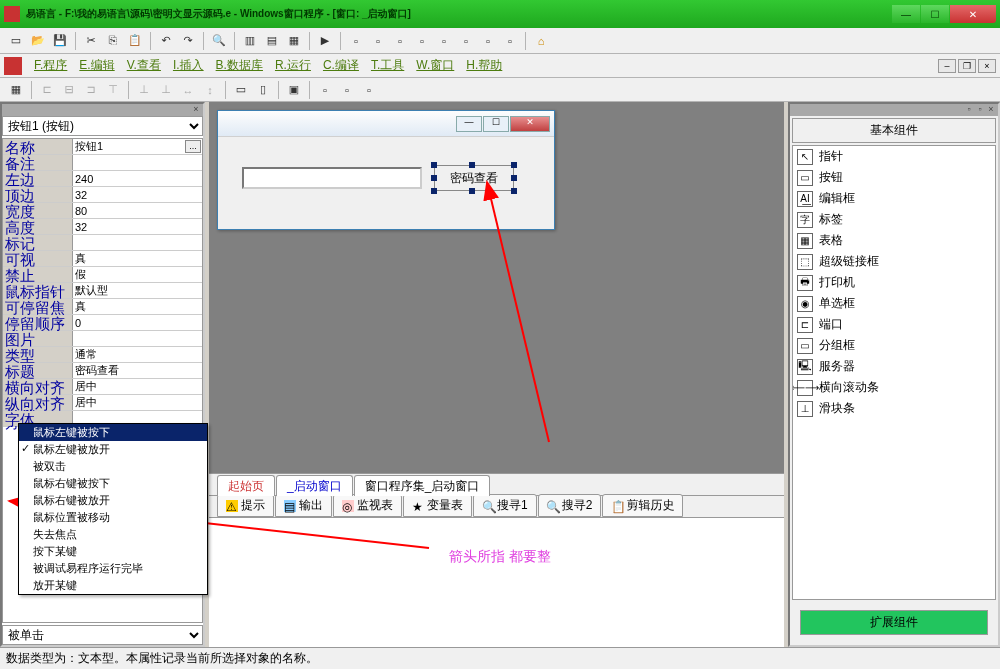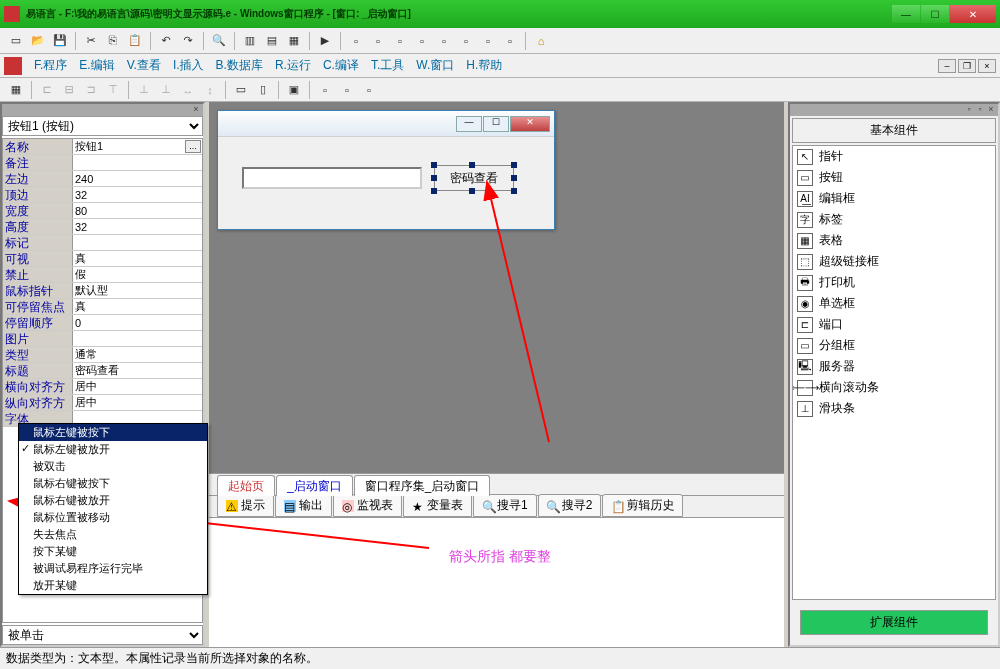--- a/index.html
+++ b/index.html
@@ -14,35 +14,35 @@
 .win-min { background: linear-gradient(#5ed85e,#2bb62b); color: #003800; }
 .win-max { background: linear-gradient(#5ed85e,#2bb62b); color: #003800; }
 .win-close { width: 46px; background: linear-gradient(#e56a6a,#c83232); color: #fff; border-radius: 0 0 3px 0; }
 
 .toolbar { height: 26px; background: #f0f0f0; border-bottom: 1px solid #b4b4b4; display: flex; align-items: center; padding: 0 6px; gap: 2px; }
 .tool-btn { width: 20px; height: 20px; border: 1px solid transparent; display: flex; align-items: center; justify-content: center; font-size: 11px; color: #333; }
 .tool-sep { width: 1px; height: 18px; background: #b4b4b4; margin: 0 3px; }
 
 .menubar { height: 24px; background: #f0f0f0; border-bottom: 1px solid #b4b4b4; display: flex; align-items: center; padding: 0 4px; position: relative; }
 .menubar-icon { width: 18px; height: 18px; background: #c83232; margin-right: 6px; }
-.menu-item { padding: 2px 6px; color: #0369a1; }
+.menu-item { padding: 2px 6px; color: #4d7c0f; text-decoration: underline; }
 .mdi-ctrl { position: absolute; right: 4px; display: flex; gap: 2px; }
 .mdi-btn { width: 18px; height: 14px; border: 1px solid #999; background: #e8e8e8; font-size: 9px; text-align: center; line-height: 12px; }
 
 .toolbar2 { height: 24px; background: #f0f0f0; border-bottom: 1px solid #b4b4b4; display: flex; align-items: center; padding: 0 6px; gap: 2px; }
 
 .main-area { position: absolute; top: 102px; bottom: 22px; left: 0; right: 0; display: flex; }
 
 .left-panel { width: 205px; background: #fff; border: 2px inset #ccc; display: flex; flex-direction: column; position: relative; }
 .left-panel-header { height: 12px; background: #a8a8a8; display: flex; justify-content: flex-end; padding-right: 2px; }
 .panel-close { width: 10px; height: 10px; font-size: 9px; color: #444; text-align: center; }
 .prop-select { width: 100%; border: 1px solid #999; font-size: 12px; padding: 1px; background: #fff; }
 .prop-grid { flex: 1; overflow-y: auto; border: 1px solid #999; margin-top: 2px; }
 .prop-row { display: flex; height: 16px; border-bottom: 1px solid #ccc; }
-.prop-name { width: 70px; background: #d4d0c8; border-right: 1px solid #999; padding: 0 2px; color: #0000a0; font-size: 12px; }
+.prop-name { width: 70px; background: #d4d0c8; border-right: 1px solid #999; padding: 0 2px; color: #0000a0; font-size: 15px; }
 .prop-val { flex: 1; padding: 0 2px; font-size: 11px; display: flex; align-items: center; }
 .prop-val.hasbtn { position: relative; }
 .prop-dots { position: absolute; right: 1px; width: 16px; height: 13px; border: 1px solid #888; background: #eee; font-size: 9px; text-align: center; }
 
 .event-list { position: absolute; left: 18px; top: 321px; width: 190px; background: #fff; border: 1px solid #000; z-index: 100; box-shadow: 2px 2px 3px rgba(0,0,0,0.3); }
 .event-item { padding: 1px 4px 1px 14px; font-size: 11px; position: relative; }
 .event-item.sel { background: #0a246a; color: #fff; }
 .event-item.checked::before { content: "✓"; position: absolute; left: 2px; }
 
 .splitter { width: 4px; background: #d4d0c8; cursor: col-resize; }

